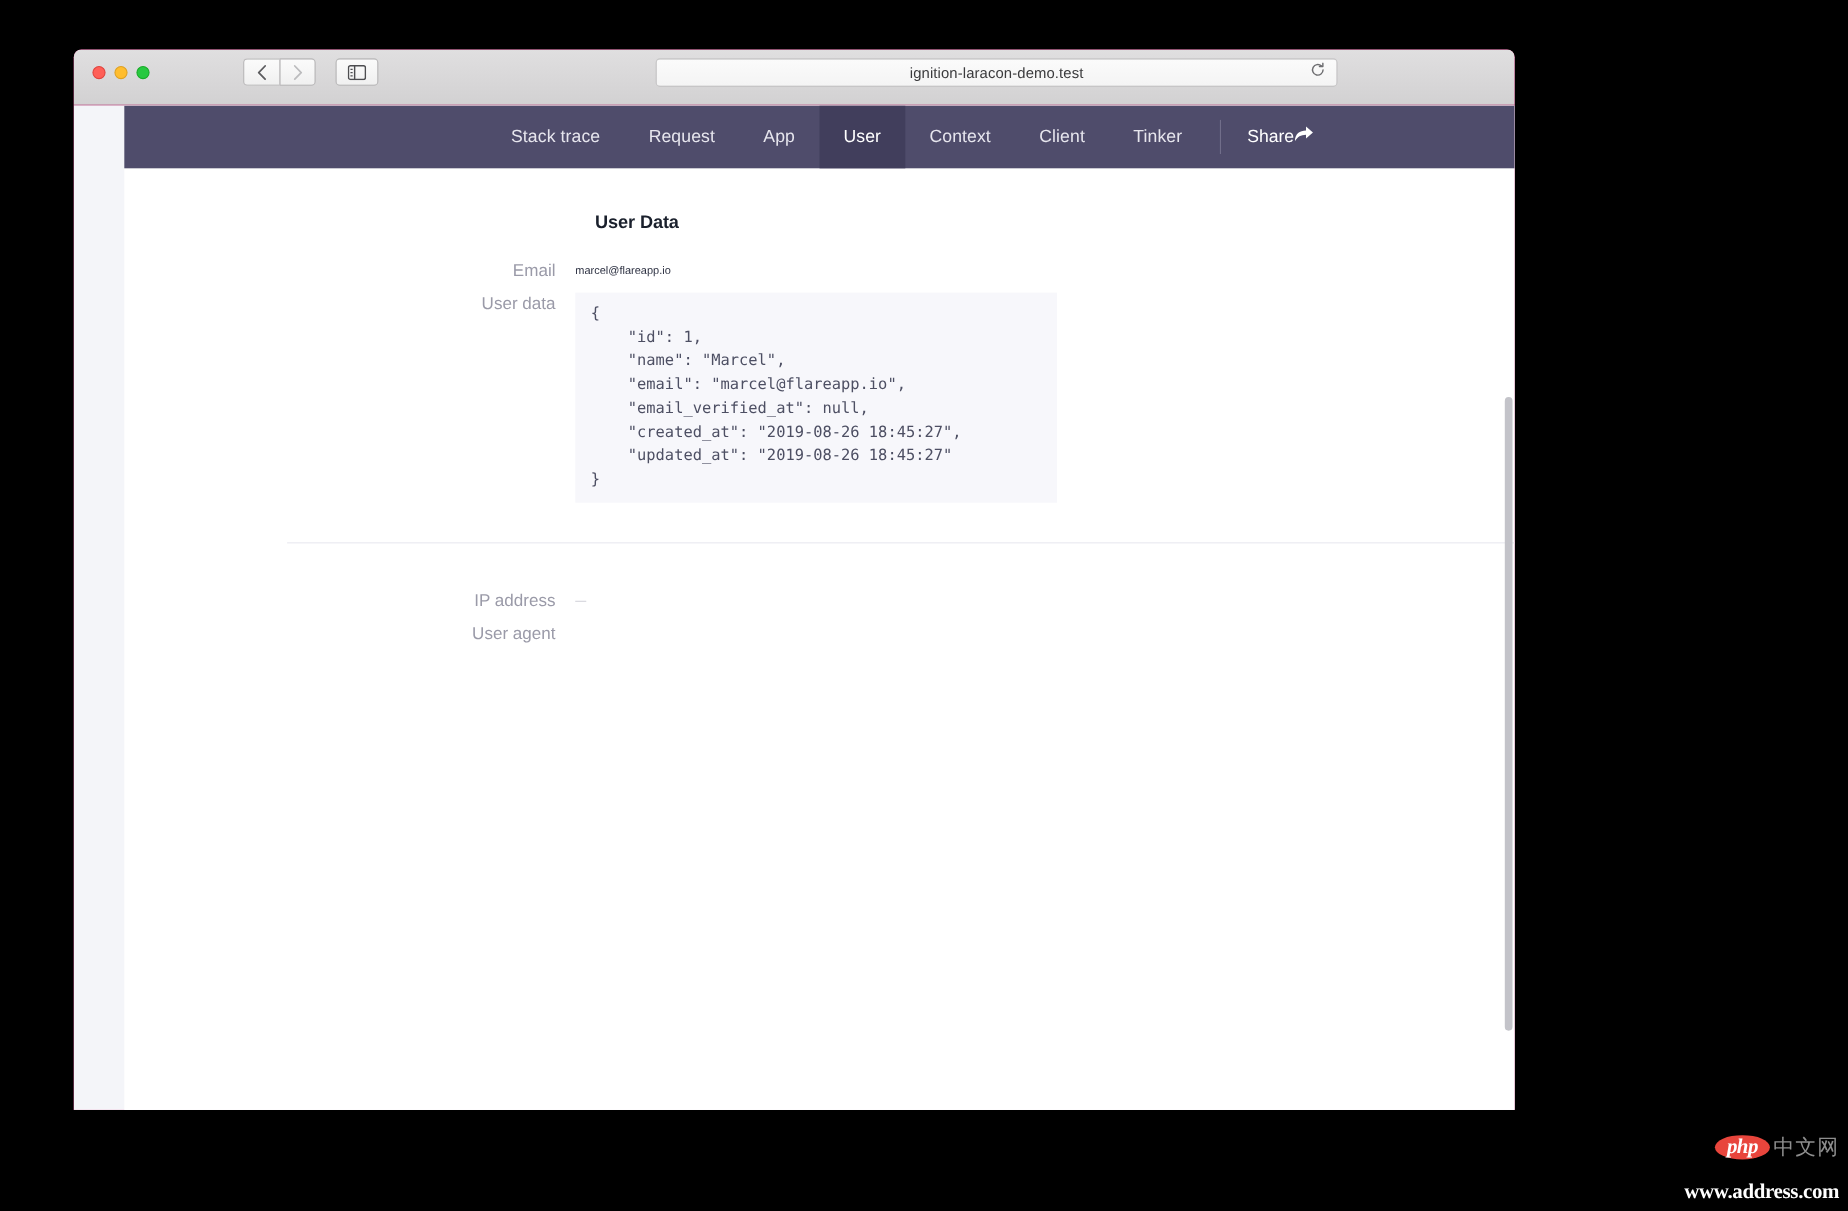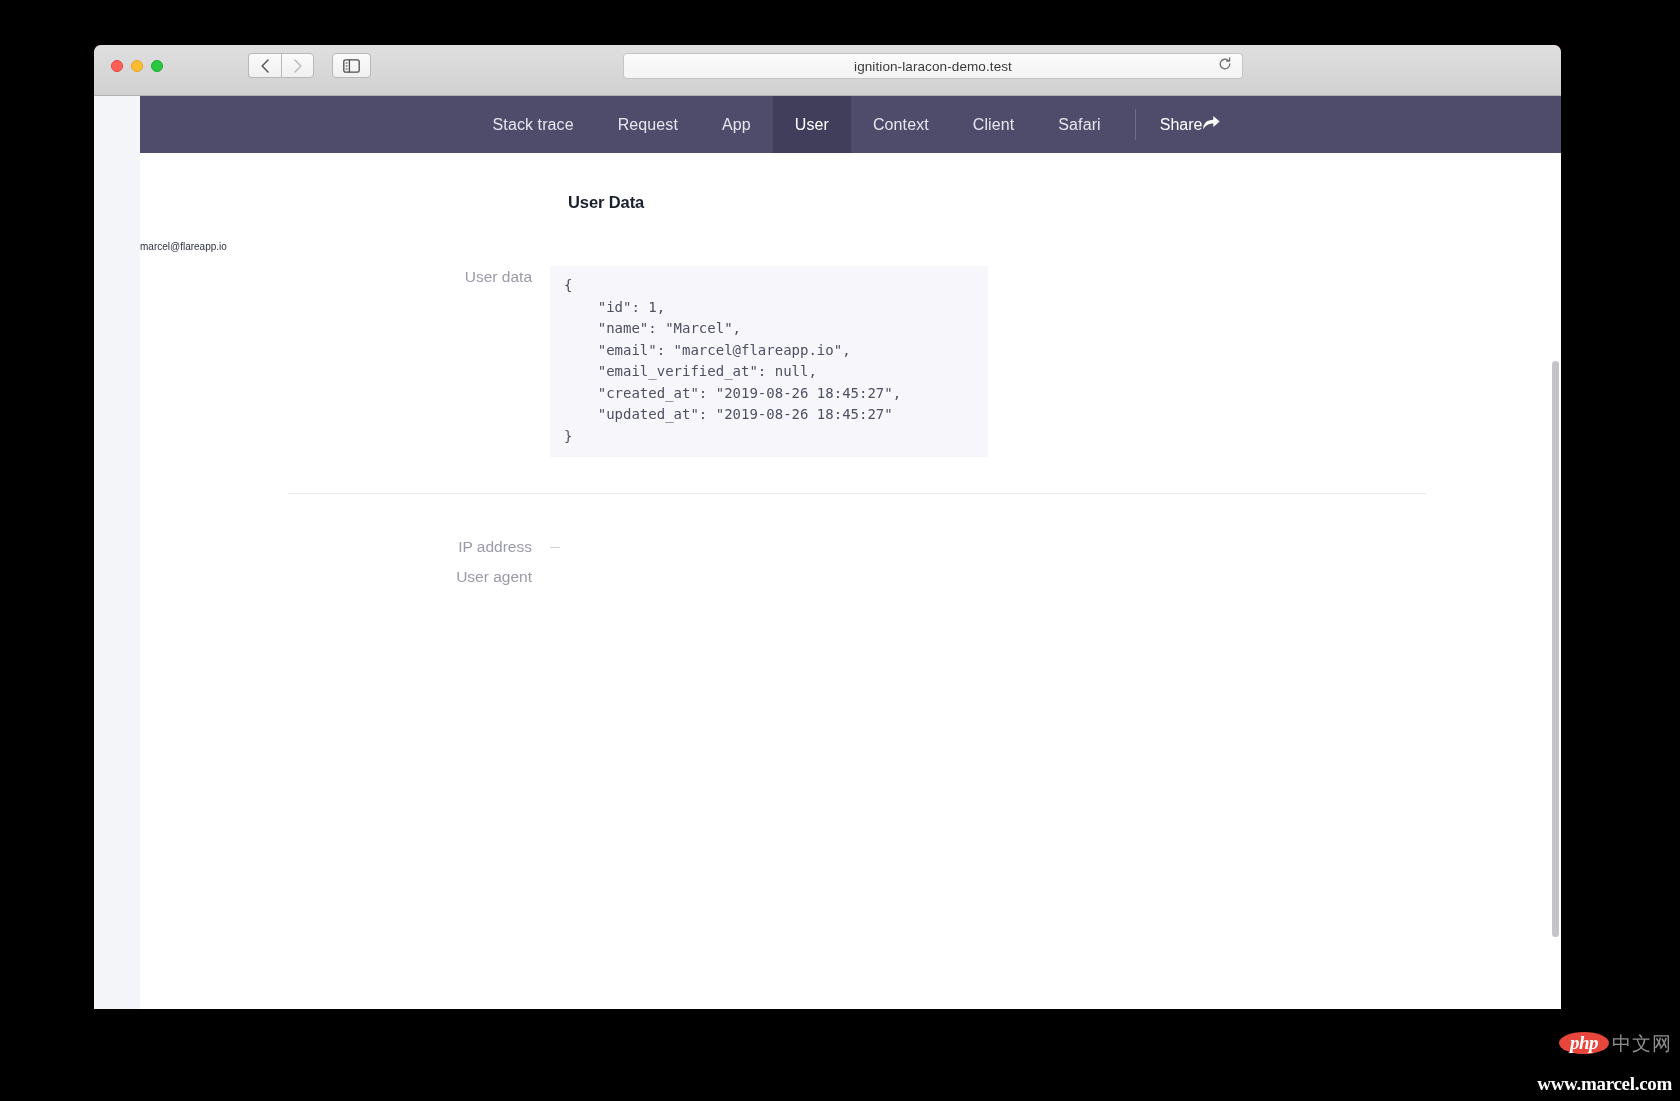--- a/index.html
+++ b/index.html
@@ -7,26 +7,25 @@
     width: 1680px; height: 1101px;
     background: #000000;
     font-family: "Liberation Sans", sans-serif;
     overflow: hidden;
   }
 
   
   #browser-window {
     position: absolute;
     left: 67px; top: 45px;
-    width: 1467px; height: 964px;
+    width: 1310px; height: 964px;
     border-radius: 7px 7px 0 0;
     background: #ec4899;
     box-shadow: 0 10px 44px rgba(0,0,0,0.55);
     overflow: hidden;
-    margin-left: 27px;
   }
 
   
   #browser-toolbar {
     position: relative;
     height: 51px;
     background: linear-gradient(to bottom, #e0dfe0 0%, #d2d1d2 100%);
     border-bottom: 1px solid #b4b3b4;
   }
   #traffic-lights {
@@ -283,38 +282,39 @@
 
     <div id="page-content">
 
       <div id="ignition-nav">
         <div class="nav-tab">Stack trace</div>
         <div class="nav-tab">Request</div>
         <div class="nav-tab">App</div>
         <div class="nav-tab active">User</div>
         <div class="nav-tab">Context</div>
         <div class="nav-tab">Client</div>
-        <div class="nav-tab">Safari</div>
+        <div class="nav-tab">Tinker</div>
         <div id="nav-separator"></div>
         <div id="nav-share">
           <span>Share</span>
           <span>
             <svg width="19" height="16" viewBox="0 0 19 16">
               <path d="M1.2 14.4 C1.2 7.6 5.6 4.9 11.3 4.7 L11.3 1.1 L17.6 6.5 L11.3 11.9 L11.3 8.4 C6.6 8.5 3.4 10.2 1.2 14.4 Z" fill="#ffffff"></path>
             </svg>
           </span>
         </div>
       </div>
 
       <div id="ignition-body">
 
         <div>
           <div class="section-title">User Data</div>
 
           <div class="row">
+            <div class="row-label">Email</div>
             <div class="row-value">marcel@flareapp.io</div>
           </div>
 
           <div class="row">
             <div class="row-label">User data</div>
             <div id="user-data-code">{
     "id": 1,
     "name": "Marcel",
     "email": "marcel@flareapp.io",
     "email_verified_at": null,
@@ -345,14 +345,14 @@
       <div id="page-scrollbar-thumb"></div>
     </div>
   </div>
 </div>
 
 <div id="watermark">
   <div id="watermark-logo-row">
     <span id="watermark-php">php</span>
     <span id="watermark-cn">中文网</span>
   </div>
-  <div id="watermark-url">www.marcel.com</div>
+  <div id="watermark-url">www.address.com</div>
 </div>
 
 </body></html>

